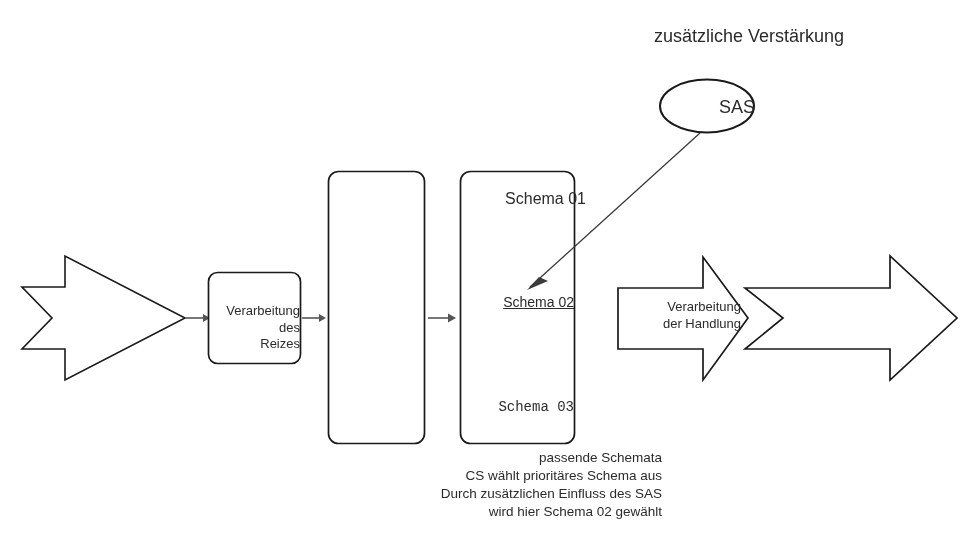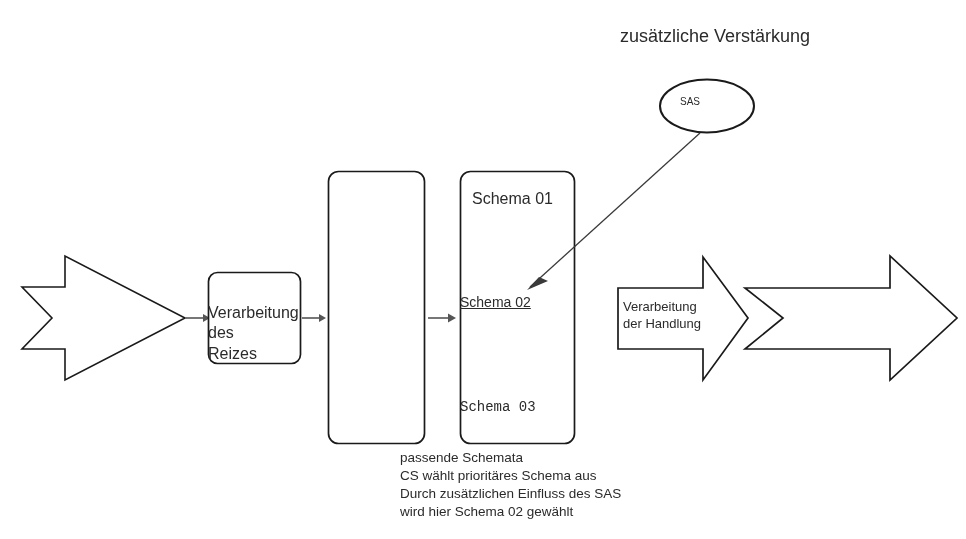--- a/index.html
+++ b/index.html
@@ -20,33 +20,33 @@
   }
   #vector-layer {
     position: absolute;
     left: 0;
     top: 0;
     width: 966px;
     height: 539px;
   }
   .node-text {
     position: absolute;
-    text-align: left;
+    text-align: right;
     color: #2b2b2b;
     line-height: 1.28;
     white-space: pre-line;
     pointer-events: none;
   }
   .t-umweltreiz {
     left: 20px; top: 303px; width: 160px;
     font-size: 21px;
   }
   .t-verarb-reiz {
     left: 208px; top: 303px; width: 92px;
-    font-size: 16px;
+    font-size: 13px;
   }
   .t-datenabgleich {
     left: 330px; top: 281px; width: 94px;
     font-size: 14px;
   }
   .t-schema01 {
     left: 472px; top: 189px; width: 114px;
     font-size: 16px;
   }
   .t-schema02 {
@@ -62,22 +62,21 @@
   .t-verarb-handlung {
     left: 623px; top: 299px; width: 118px;
     font-size: 13px;
   }
   .t-handlung {
     left: 770px; top: 303px; width: 160px;
     font-size: 21px;
   }
   .t-sas {
     left: 660px; top: 96px; width: 95px;
-    font-size: 10px;
-    padding-left: 20px;
+    font-size: 18px;
   }
   .t-zusaetzliche {
     left: 620px; top: 25px; width: 224px;
     font-size: 18px;
   }
   .t-caption {
     left: 400px; top: 449px; width: 262px;
     font-size: 13.5px;
     line-height: 1.34;
   }

